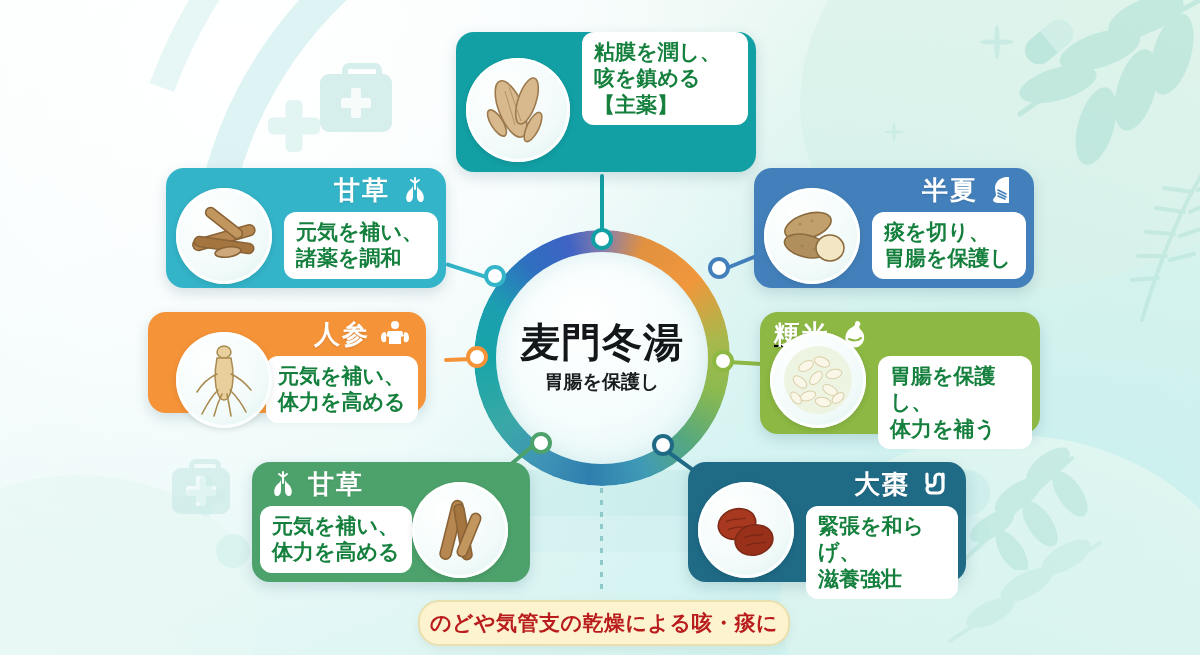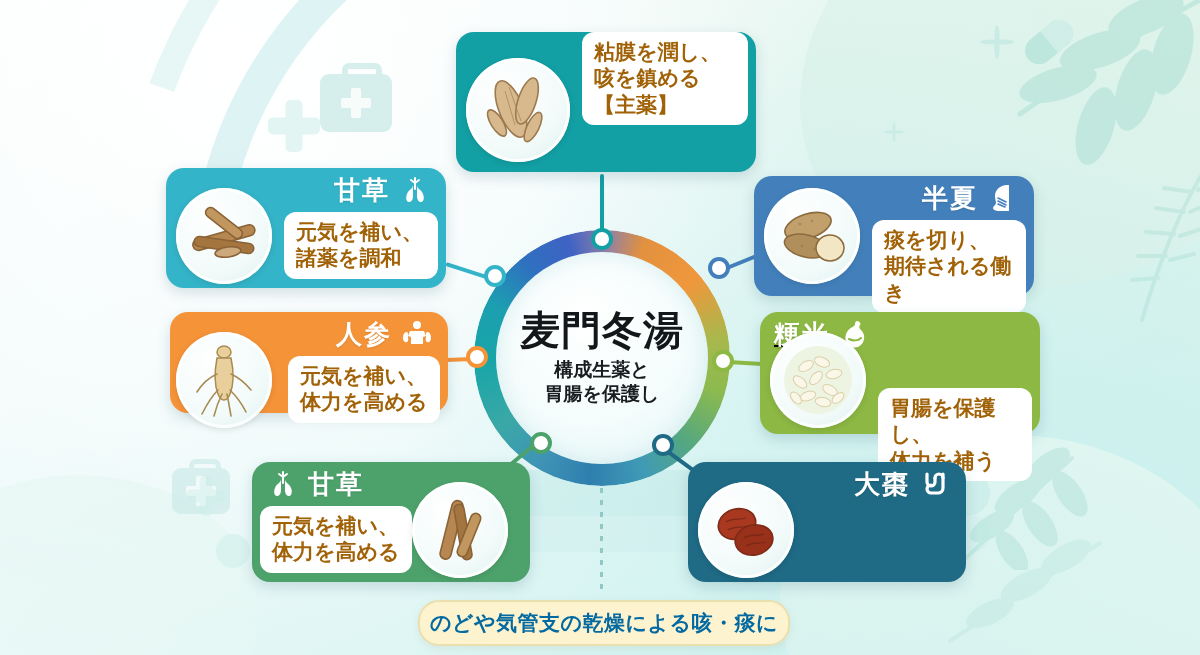--- a/index.html
+++ b/index.html
@@ -95,68 +95,68 @@
   .line{position:absolute;height:4px;border-radius:3px;transform-origin:0 50%;z-index:4;}
 
   
   .card{position:absolute;border-radius:18px;padding:0;z-index:8;
     box-shadow:0 5px 14px rgba(40,90,110,.18);}
   .card .head{display:flex;align-items:center;height:44px;padding:0 14px;gap:8px;}
   .card .name{font-size:26px;font-weight:700;color:#fff;letter-spacing:2px;
     text-shadow:0 1px 2px rgba(0,0,0,.12);}
   .card .organ{width:34px;height:34px;flex:0 0 34px;display:flex;align-items:center;justify-content:center;}
   .card .body{background:#fff;border-radius:12px;margin:0 8px 9px 8px;padding:7px 12px;}
-  .card .desc{font-size:21px;font-weight:700;color:#a16207;line-height:1.26;white-space:pre-line;}
+  .card .desc{font-size:21px;font-weight:700;color:#15803d;line-height:1.26;white-space:pre-line;}
   .thumb{position:absolute;border-radius:50%;background:
     radial-gradient(circle at 35% 30%,#ffffff 0%,#f2fbfa 60%,#dcf0ee 100%);
     box-shadow:0 2px 6px rgba(0,0,0,.1), inset 0 0 0 3px rgba(255,255,255,.85);
     display:flex;align-items:center;justify-content:center;overflow:hidden;z-index:9;}
 
   
   #card-bakumondo{left:456px;top:32px;width:300px;height:140px;background:#12a0a4;}
   #card-bakumondo .head{justify-content:flex-end;}
   #card-bakumondo .body{margin-left:126px;}
   #thumb-bakumondo{left:466px;top:58px;width:104px;height:104px;}
 
   #card-kanzo1{left:166px;top:168px;width:280px;height:120px;background:#34b4c8;}
   #card-kanzo1 .head{justify-content:flex-end;}
   #card-kanzo1 .body{margin-left:118px;}
   #thumb-kanzo1{left:176px;top:188px;width:96px;height:96px;}
 
-  #card-ninjin{left:170px;top:312px;width:278px;height:101px;background:#f59338;}
+  #card-ninjin{left:148px;top:312px;width:278px;height:101px;background:#f59338;}
   #card-ninjin .head{justify-content:flex-end;}
   #card-ninjin .body{margin-left:118px;}
   #thumb-ninjin{left:176px;top:332px;width:96px;height:96px;}
 
   #card-kanzo2{left:252px;top:462px;width:278px;height:120px;background:#4da26b;}
   #card-kanzo2 .head{justify-content:flex-start;}
   #card-kanzo2 .body{margin-right:118px;margin-left:8px;}
   #thumb-kanzo2{left:412px;top:482px;width:96px;height:96px;}
 
-  #card-hange{left:754px;top:168px;width:280px;height:120px;background:#4380bb;margin-top:8px;}
+  #card-hange{left:754px;top:168px;width:280px;height:120px;background:#4380bb;}
   #card-hange .head{justify-content:flex-end;}
   #card-hange .body{margin-left:118px;}
   #thumb-hange{left:764px;top:188px;width:96px;height:96px;}
 
   #card-koubei{left:760px;top:312px;width:280px;height:122px;background:#8cb843;}
   #card-koubei .head{justify-content:flex-start;text-decoration:underline;}
-  #card-koubei .body{margin-left:118px;margin-top:32px;}
+  #card-koubei .body{margin-left:118px;}
   #thumb-koubei{left:770px;top:332px;width:96px;height:96px;}
 
   #card-taiso{left:688px;top:462px;width:278px;height:120px;background:#1f6a85;}
   #card-taiso .head{justify-content:flex-end;}
   #card-taiso .body{margin-left:118px;}
   #thumb-taiso{left:698px;top:482px;width:96px;height:96px;}
 
   
   #banner{position:absolute;left:418px;top:600px;width:368px;height:42px;border-radius:21px;
     background:#fdf3cf;border:2px solid #eadfae;
     display:flex;align-items:center;justify-content:center;z-index:8;
     box-shadow:0 3px 8px rgba(150,140,90,.12);}
-  #banner .txt{font-size:21px;font-weight:700;color:#0369a1;letter-spacing:.5px;}
+  #banner .txt{font-size:21px;font-weight:700;color:#b91c1c;letter-spacing:.5px;}
   #dotline{position:absolute;left:600px;top:488px;width:3px;height:108px;z-index:3;
     background:repeating-linear-gradient(to bottom,#8fc9c7 0 5px,transparent 5px 12px);}
 </style>
 </head>
 <body>
 
 <div id="stage">
 
   <div class="blob blob-tr"></div>
   <div class="blob blob-br"></div>
@@ -247,21 +247,20 @@
   <div class="node" style="left:712px;top:350px;border:4px solid #8cb843;"></div>
 
   <div class="line" style="left:660px;top:444px;width:48px;background:#1f6a85;transform:rotate(36deg);"></div>
   <div class="node" style="left:652px;top:434px;border:4px solid #1f6a85;"></div>
 
   <div id="hub">
     <div class="ring"></div>
     <div class="hub-inner">
       <div class="hub-title">麦門冬湯</div>
       <div class="hub-sub">
-        <div>構成生薬と</div>
         <div>胃腸を保護し</div>
       </div>
     </div>
   </div>
 
   <div class="card" id="card-bakumondo">
     <div class="body">
       <div class="desc">粘膜を潤し、
 咳を鎮める
 【主薬】</div>
@@ -383,21 +382,21 @@
           <path d="M18 2c-7 0-12 5-12 11 0 3 1 5 1 7 0 2-3 3-3 5s3 3 6 3h10V2z"></path>
         </g>
         <g stroke="#4380bb" stroke-width="1.6" fill="none" stroke-linecap="round">
           <path d="M9 15 L17 19 M9 18 L17 22 M9 21 L16 24"></path>
         </g>
           </svg>
       </span>
     </div>
     <div class="body">
       <div class="desc">痰を切り、
-期待される働き</div>
+胃腸を保護し</div>
     </div>
   </div>
   <div class="thumb" id="thumb-hange">
     <svg width="80" height="80" viewBox="0 0 80 80">
       <g stroke="#8b6b3e" stroke-width="1.6">
         <ellipse cx="36" cy="30" rx="24" ry="12" fill="#c2a06c" transform="rotate(-18 36 30)"></ellipse>
         <ellipse cx="34" cy="50" rx="22" ry="11" fill="#b08f5c" transform="rotate(14 34 50)"></ellipse>
         <ellipse cx="58" cy="52" rx="14" ry="13" fill="#f2e6c4"></ellipse>
       </g>
       <g fill="#9a7c4c" opacity=".6">
@@ -450,20 +449,24 @@
       <span class="organ">
         <svg width="30" height="28" viewBox="0 0 30 28">
           <g stroke="#fff" stroke-width="3.2" fill="none" stroke-linecap="round" stroke-linejoin="round">
             <path d="M7 4v8a4 4 0 0 0 8 0V8"></path>
             <path d="M23 4v14a5 5 0 0 1-5 5h-7a4 4 0 0 1 0-8"></path>
             <path d="M15 8a4 4 0 0 1 8 0"></path>
           </g>
         </svg>
       </span>
     </div>
+    <div class="body">
+      <div class="desc">緊張を和らげ、
+滋養強壮</div>
+    </div>
   </div>
   <div class="thumb" id="thumb-taiso">
     <svg width="80" height="80" viewBox="0 0 80 80">
       <g stroke="#7d2b18" stroke-width="1.6">
         <ellipse cx="31" cy="34" rx="19" ry="15" fill="#a8381f" transform="rotate(-16 31 34)"></ellipse>
         <ellipse cx="48" cy="50" rx="19" ry="15" fill="#98301a" transform="rotate(-12 48 50)"></ellipse>
       </g>
       <g stroke="#6e2414" stroke-width="1.2" fill="none" opacity=".75">
         <path d="M20 32 C26 28 34 30 40 28 M22 40 C28 36 36 38 42 36"></path>
         <path d="M38 48 C44 44 52 46 58 44 M40 56 C46 52 54 54 60 52"></path>

